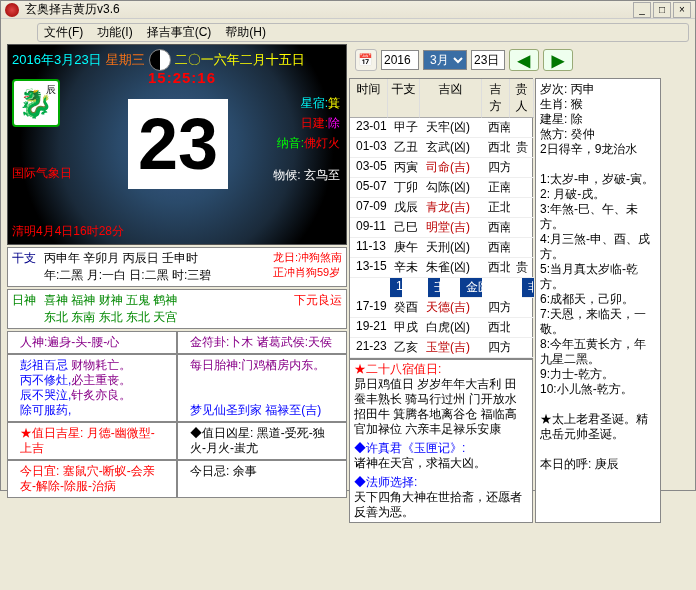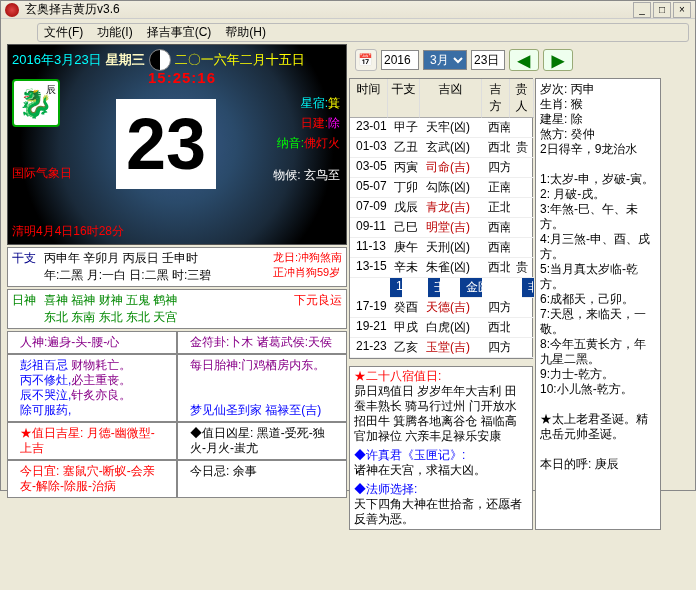--- a/index.html
+++ b/index.html
@@ -13,47 +13,47 @@
 .toolbar { height: 28px; margin: 2px 6px; display: flex; align-items: center; gap: 4px; }
 .toolbar .btn { width: 22px; height: 22px; border: 1px solid #bbb; background: #f5f3e9; border-radius: 3px; display: flex; align-items: center; justify-content: center; font-size: 12px; cursor: pointer; }
 .toolbar input, .toolbar select { height: 20px; font-size: 12px; border: 1px solid #888; background: #fff; padding: 0 2px; }
 .toolbar .arrow { width: 30px; height: 22px; border: 1px solid #9a7; background: #efe; border-radius: 3px; display: flex; align-items: center; justify-content: center; cursor: pointer; color: #070; font-weight: bold; }
 .content { flex: 1; display: flex; margin: 0 6px 6px 6px; gap: 2px; }
 .leftcol { width: 340px; display: flex; flex-direction: column; gap: 2px; }
 .earth-panel { height: 201px; background: #000; border: 1px solid #555; position: relative; color: #fff; overflow: hidden; }
 .earth-bg { position: absolute; inset: 0; background: radial-gradient(circle at 50% 50%, #3a5a8a 0%, #2a4a6a 30%, #1a2a3a 60%, #000 80%); }
 .earth-panel .row1 { position: absolute; top: 4px; left: 4px; right: 4px; display: flex; align-items: center; font-size: 13px; }
 .date-cn { color: #0ff; }
-.weekday { color: #fef9c3; margin-left: 4px; font-weight: bold; }
+.weekday { color: #f97316; margin-left: 4px; }
 .yinyang { width: 22px; height: 22px; border-radius: 50%; background: linear-gradient(90deg,#000 50%,#fff 50%); border: 1px solid #888; margin: 0 4px; position: relative; }
 .lunar { color: #ff0; }
 .time { position: absolute; top: 24px; left: 140px; color: #f00; font-weight: bold; font-size: 15px; letter-spacing: 1px; }
 .dragon { position: absolute; top: 34px; left: 4px; width: 48px; height: 48px; background: #fff; border: 2px solid #0a0; border-radius: 4px; display: flex; align-items: center; justify-content: center; font-size: 28px; color: #0a0; }
-.bignum { position: absolute; top: 54px; left: 108px; width: 100px; height: 90px; background: #fff; color: #000; font-size: 72px; font-weight: bold; display: flex; align-items: center; justify-content: center; }
+.bignum { position: absolute; top: 54px; left: 120px; width: 100px; height: 90px; background: #fff; color: #000; font-size: 72px; font-weight: bold; display: flex; align-items: center; justify-content: center; }
 .side-labels { position: absolute; top: 48px; right: 6px; font-size: 12px; text-align: right; line-height: 20px; }
 .side-labels .lbl1 span:first-child { color: #0ff; } .side-labels .lbl1 span:last-child { color: #ff0; }
 .side-labels .lbl2 span:first-child { color: #f00; } .side-labels .lbl2 span:last-child { color: #f0f; }
 .side-labels .lbl3 span:first-child { color: #0f0; } .side-labels .lbl3 span:last-child { color: #f00; }
 .side-labels .lbl4 { color: #fff; }
 .intl { position: absolute; top: 120px; left: 4px; color: #f00; font-size: 12px; }
 .qingming { position: absolute; bottom: 4px; left: 4px; color: #f00; font-size: 12px; }
 .ganzhi-box { border: 1px solid #888; background: #fff; padding: 2px 4px; font-size: 12px; display: flex; }
 .ganzhi-box .lbl { color: #008; width: 32px; }
 .ganzhi-box .body { flex: 1; }
 .ganzhi-box .drag { color: #f00; }
 .rishen-box { border: 1px solid #888; background: #fff; padding: 2px 4px; font-size: 12px; display: flex; }
 .rishen-box .lbl { color: #080; width: 32px; }
 .rishen-box .gods { color: #080; flex: 1; }
 .rishen-box .yun { color: #f00; margin-left: auto; }
 .info-grid { display: grid; grid-template-columns: 1fr 1fr; gap: 0; }
 .info-grid .cell { border: 1px solid #888; background: #fff; padding: 3px 12px; font-size: 12px; line-height: 15px; min-height: 22px; }
 .info-grid .purple { color: #808; }
 .info-grid .blue { color: #00f; }
 .info-grid .red { color: #f00; }
-.midcol { width: 184px; display: flex; flex-direction: column; gap: 7px; }
+.midcol { width: 184px; display: flex; flex-direction: column; gap: 0; }
 .hour-table { border: 1px solid #888; background: #fff; font-size: 12px; }
 .hour-table .hdr, .hour-table .hrow { display: grid; grid-template-columns: 38px 32px 62px 28px 24px; }
 .hour-table .hdr div { background: #ece9d8; border-bottom: 1px solid #aaa; border-right: 1px solid #ddd; padding: 2px 2px; text-align: center; }
 .hour-table .hrow div { border-bottom: 1px solid #eee; padding: 1px 6px; white-space: nowrap; overflow: hidden; }
 .hour-table .hrow.sel div { background: #0a3d91; color: #fff; margin-left: 40px; }
 .col-jixiong.ji { color: #b00; }
 .almanac-box { border: 1px solid #888; background: #fff; font-size: 12px; padding: 2px 4px; flex: 1; overflow: hidden; line-height: 15px; }
 .almanac-box .star { color: #f00; }
 .almanac-box .blue { color: #00f; }
 .almanac-box .t1 { }

